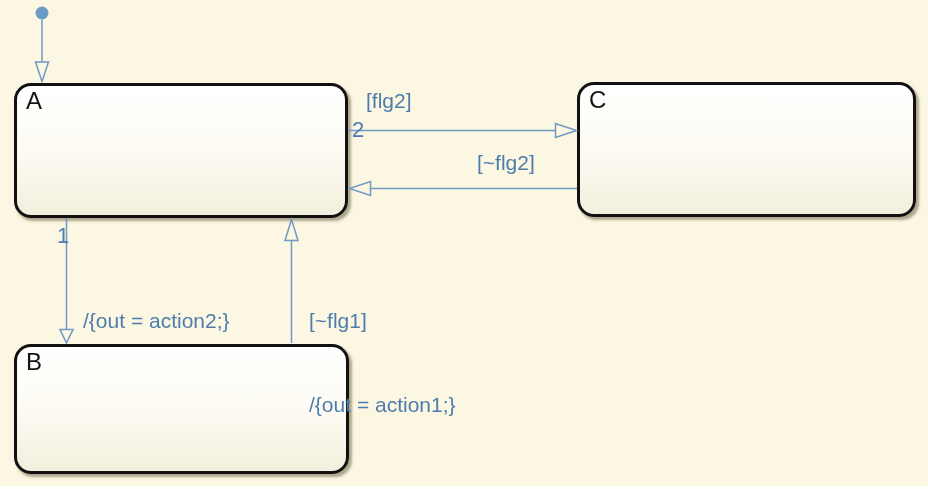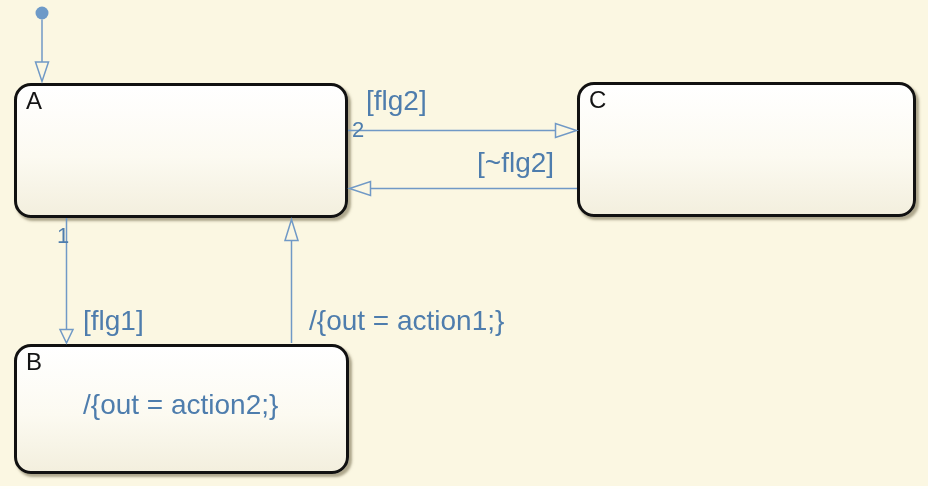--- a/index.html
+++ b/index.html
@@ -40,21 +40,21 @@
 
   svg.transitions {
     position: absolute;
     inset: 0;
     pointer-events: none;
   }
   svg.transitions .clickable { pointer-events: stroke; }
 
   .tlabel {
     position: absolute;
-    font-size: 28px;
+    font-size: 21px;
     line-height: 28px;
     color: #4e7dad;
     white-space: pre;
   }
   .tlabel.order {
     font-size: 22px;
   }
   #lbl-flg2   { left: 366px; top: 87px; }
   #ord-2      { left: 352px; top: 116px; }
   #lbl-nflg2  { left: 477px; top: 149px; text-align: right; }
@@ -115,22 +115,22 @@
     </g>
   </svg>
 
   <div id="lbl-flg2" class="tlabel">[flg2]</div>
   <div id="ord-2" class="tlabel order">2</div>
 
   <div id="lbl-nflg2" class="tlabel">[~flg2]</div>
 
   <div id="ord-1" class="tlabel order">1</div>
   <div id="lbl-flg1" class="tlabel">
-    <div>[flg1]</div>
     <div>/{out = action2;}</div>
   </div>
 
   <div id="lbl-nflg1" class="tlabel">
+    <div>[~flg1]</div>
     <div>/{out = action1;}</div>
   </div>
 
   <div class="bottom-edge"></div>
 </div>
 
 </body></html>

